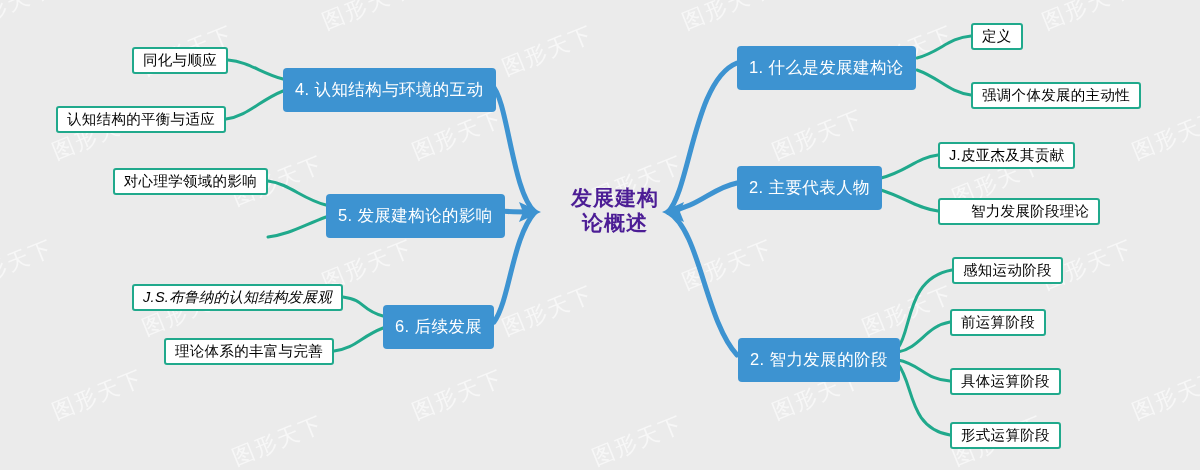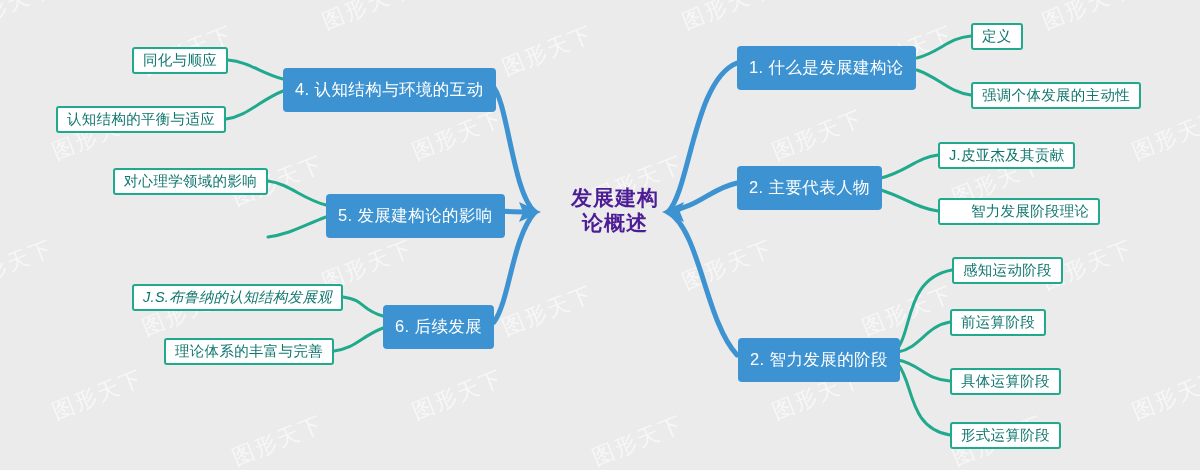--- a/index.html
+++ b/index.html
@@ -59,21 +59,21 @@
     color: #ffffff;
     border-radius: 4px;
     font-size: 16.5px;
     height: 44px;
     padding: 0 12px;
     letter-spacing: 0.4px;
     justify-content: flex-end;
   }
   .leaf-node {
     background: #ffffff;
-    color: #0f766e;
+    color: #000000;
     border: 2px solid #20a98c;
     border-radius: 3px;
     font-size: 14.5px;
     height: 27px;
     padding: 0 9px;
     letter-spacing: 0.3px;
   }
   .center-node {
     color: #4c1d95;
     font-size: 21px;

